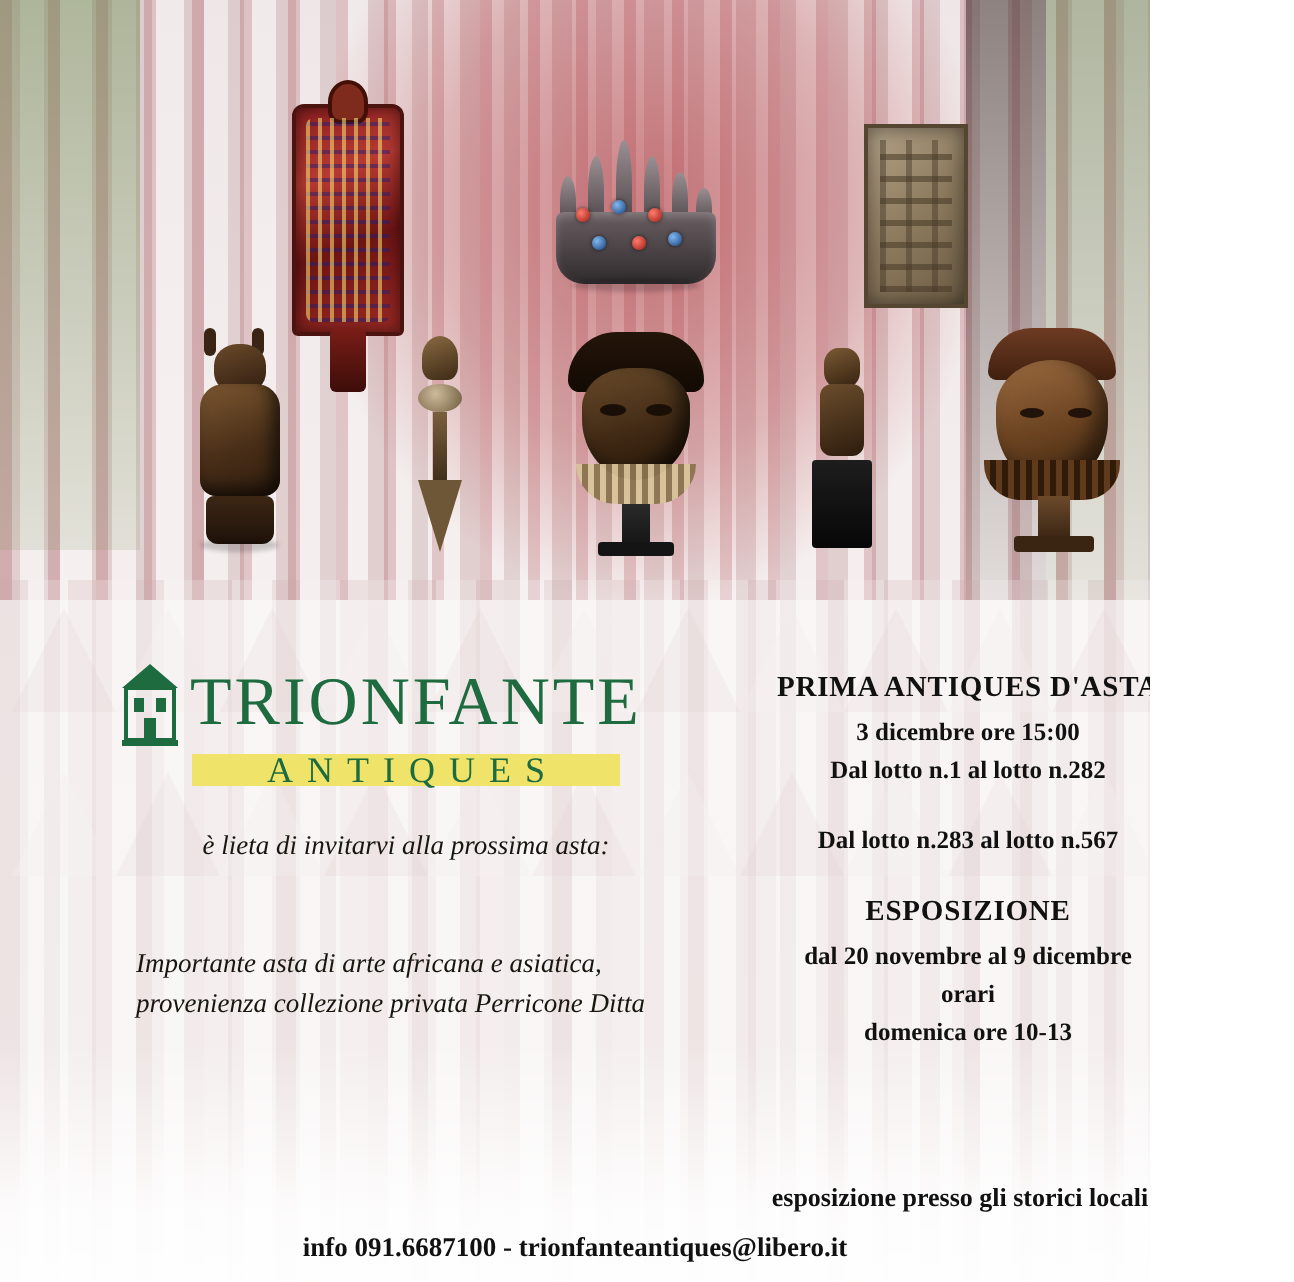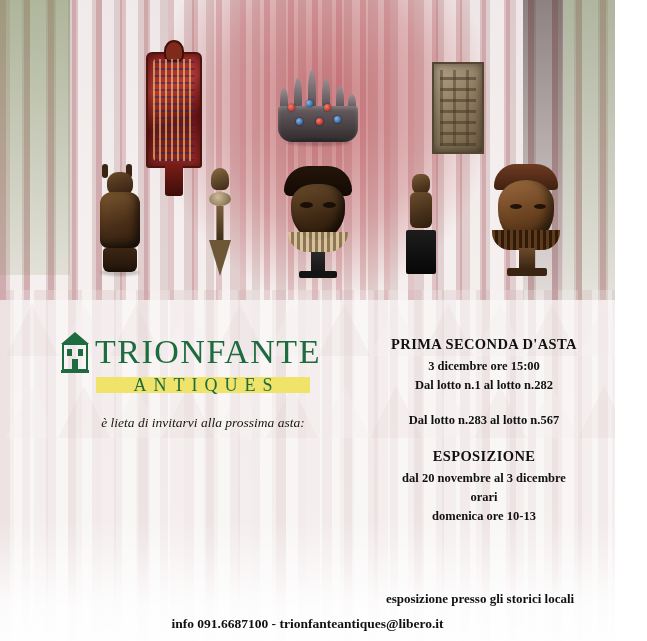--- a/index.html
+++ b/index.html
@@ -12,21 +12,20 @@
     overflow: hidden;
     font-family: "Liberation Serif", serif;
     background: #ffffff;
   }
   #poster {
     position: relative;
     width: 575px;
     height: 641px;
     overflow: hidden;
     background: #fdba74;
-    padding-left: 40px;
   }
 
   
   .bg-base {
     position: absolute;
     inset: 0;
     background:
       linear-gradient(180deg, #efe8e8 0%, #f5f0ef 40%, #f7f3f2 100%);
   }
   .bg-vertical-stripes {
@@ -530,40 +529,41 @@
         <rect x="3" y="40" width="28" height="3" fill="#1d6b3f"></rect>
       </svg>
     </div>
     <div class="logo-word">TRIONFANTE</div>
   </div>
   <div class="logo-sub">
     <span>ANTIQUES</span>
   </div>
 
   <div class="invite-line">è lieta di invitarvi alla prossima asta:</div>
+  <div class="desc">Importante asta di arte africana e asiatica, provenienza collezione privata Perricone Ditta</div>
 
   <div class="right-col">
 
     <div>
-      <div class="sec-title">PRIMA SECONDA D'ASTA</div>
+      <div class="sec-title">PRIMA ANTIQUES D'ASTA</div>
       <div class="sec-line">3 dicembre ore 15:00</div>
       <div class="sec-line">Dal lotto n.1 al lotto n.282</div>
     </div>
 
     <div class="gap-lg"></div>
 
     <div>
       <div class="sec-line">Dal lotto n.283 al lotto n.567</div>
     </div>
 
     <div class="gap-lg"></div>
 
     <div>
       <div class="sec-title">ESPOSIZIONE</div>
-      <div class="sec-line">dal 20 novembre al 3 dicembre</div>
+      <div class="sec-line">dal 20 novembre al 9 dicembre</div>
       <div class="sec-line">orari</div>
       <div class="sec-line">domenica ore 10-13</div>
     </div>
 
   </div>
 
   <div class="closing">esposizione presso gli storici locali</div>
 
   <div class="footer">info 091.6687100 - trionfanteantiques@libero.it</div>
 

